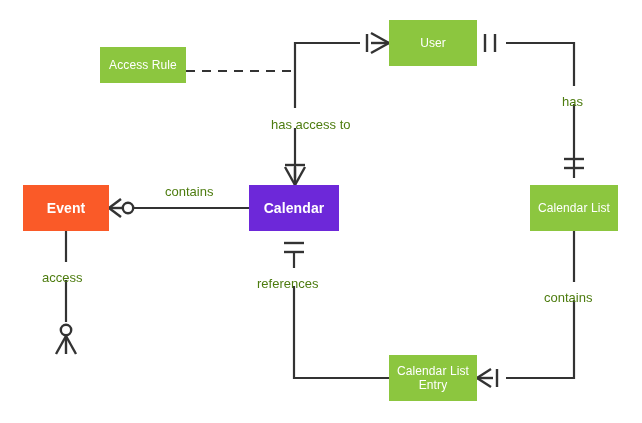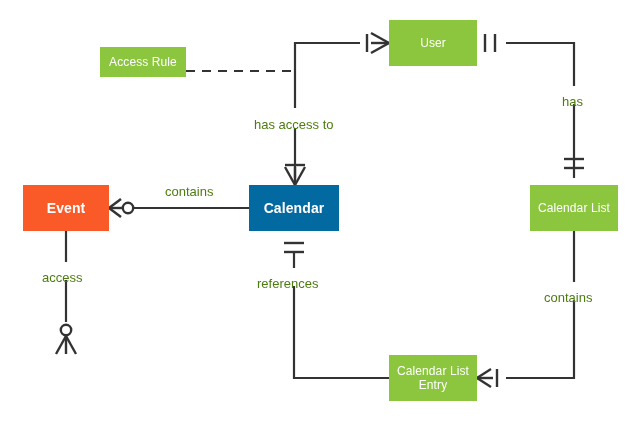--- a/index.html
+++ b/index.html
@@ -130,47 +130,47 @@
       <g stroke-width="2.4">
         <line x1="477" y1="378" x2="491" y2="369"></line>
         <line x1="477" y1="378" x2="493" y2="378"></line>
         <line x1="477" y1="378" x2="491" y2="387"></line>
         <line x1="497" y1="369" x2="497" y2="387"></line>
       </g>
 
     </g>
   </svg>
 
-  <div class="entity-box" style="left:100px; top:47px; width:86px; height:30px; background:#8cc63f;">
+  <div class="entity-box" style="left:100px; top:47px; width:86px; height:36px; background:#8cc63f;">
     <span class="entity-label">Access Rule</span>
   </div>
 
   <div class="entity-box" style="left:389px; top:20px; width:88px; height:46px; background:#8cc63f;">
     <span class="entity-label">User</span>
   </div>
 
   <div class="entity-box accent" style="left:23px; top:185px; width:86px; height:46px; background:#fa5a28;">
     <span class="entity-label">Event</span>
   </div>
 
-  <div class="entity-box accent" style="left:249px; top:185px; width:90px; height:46px; background:#0369a1;">
+  <div class="entity-box accent" style="left:249px; top:185px; width:90px; height:46px; background:#6d28d9;">
     <span class="entity-label">Calendar</span>
   </div>
 
   <div class="entity-box" style="left:530px; top:185px; width:88px; height:46px; background:#8cc63f;">
     <span class="entity-label">Calendar List</span>
   </div>
 
 
   <div class="entity-box" style="left:389px; top:355px; width:88px; height:46px; background:#8cc63f;">
     <span class="entity-label">Calendar List
 Entry</span>
   </div>
 
-  <div class="edge-label" style="left:230px; top:117px;padding-left:24px;">has access to</div>
+  <div class="edge-label" style="left:247px; top:117px;padding-left:24px;">has access to</div>
 
   <div class="edge-label" style="left:165px; top:184px;">contains</div>
 
   <div class="edge-label" style="left:42px; top:270px;">access</div>
 
   <div class="edge-label" style="left:562px; top:94px;">has</div>
 
   <div class="edge-label" style="left:257px; top:276px;">references</div>
 
   <div class="edge-label" style="left:544px; top:290px;">contains</div>

